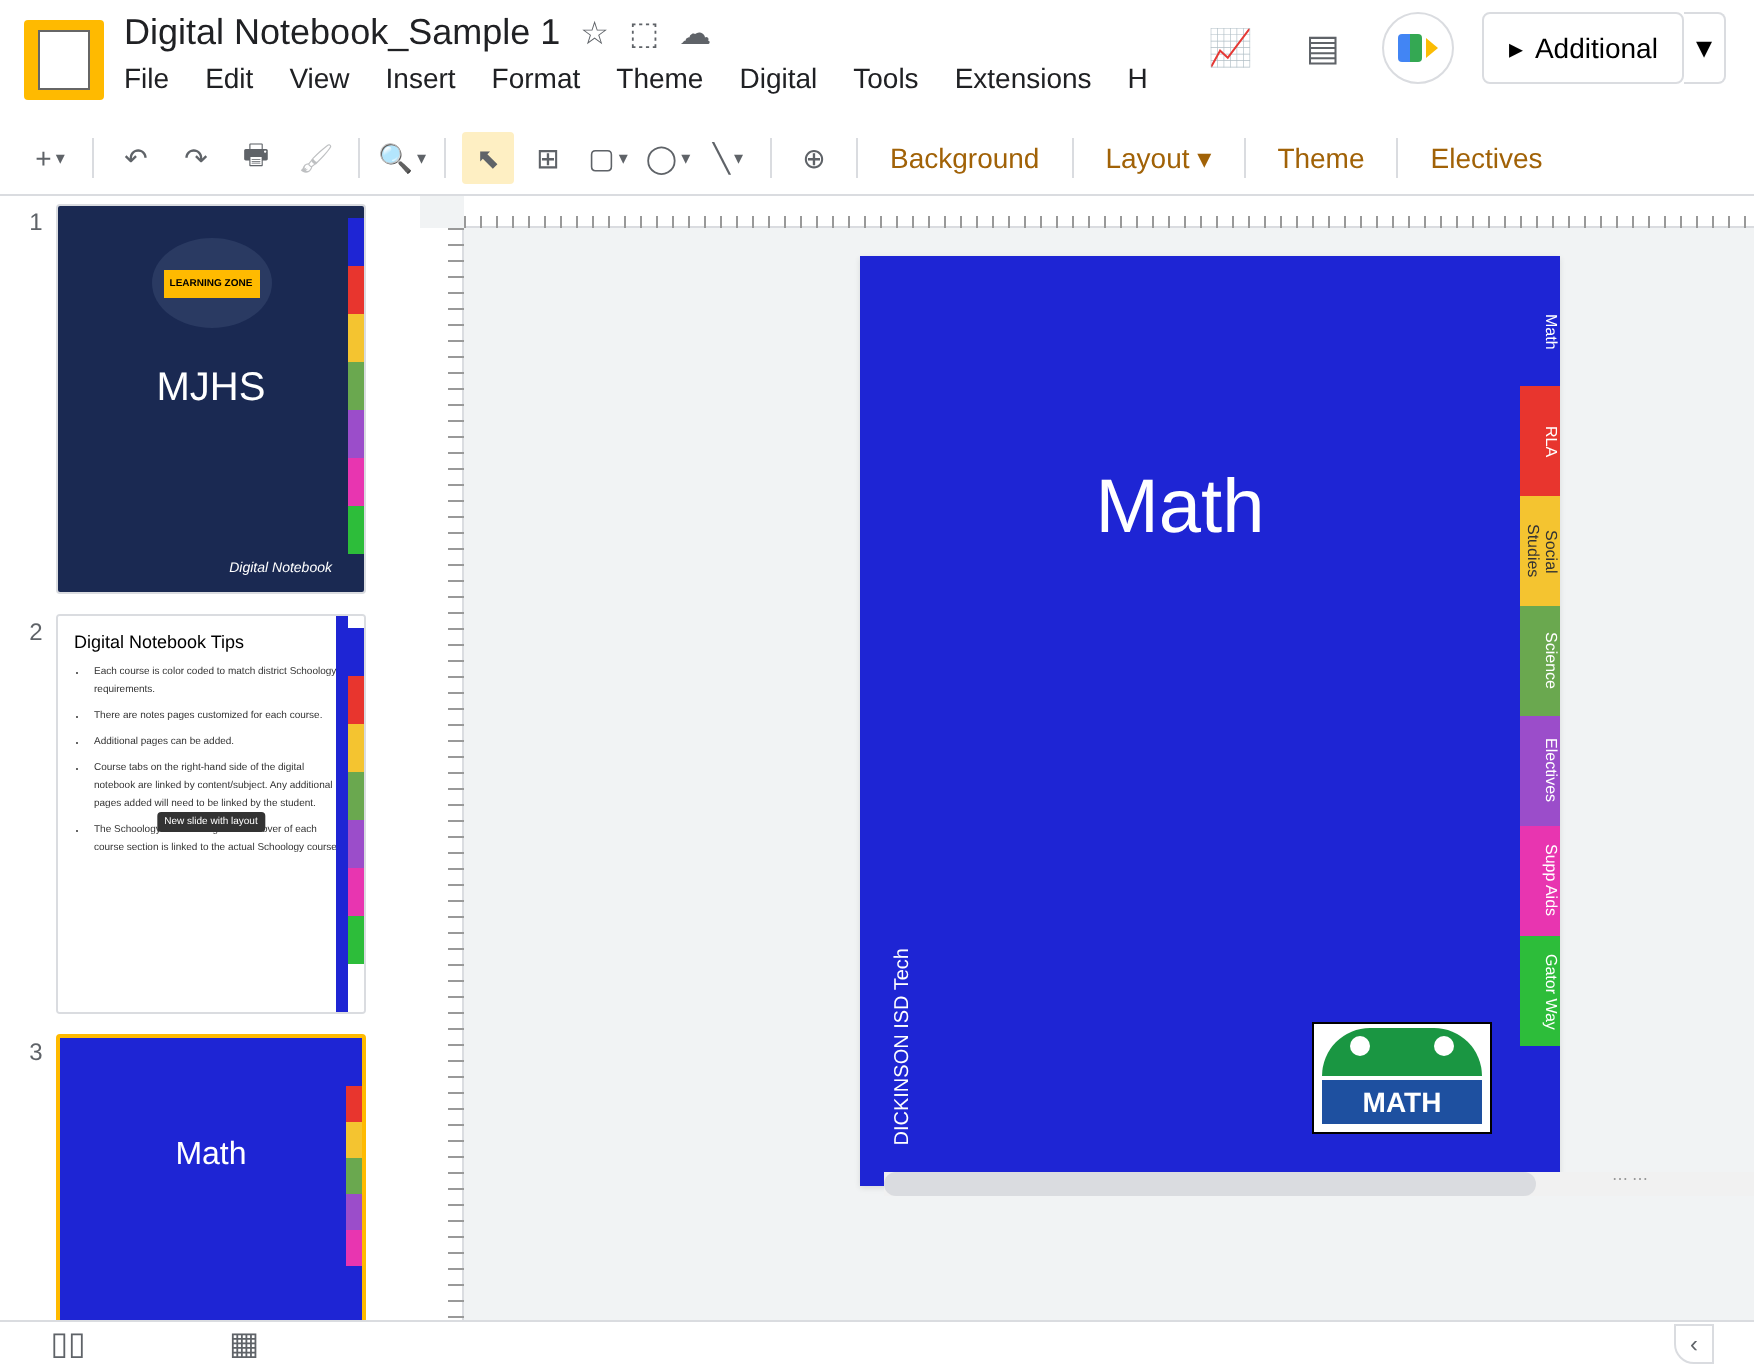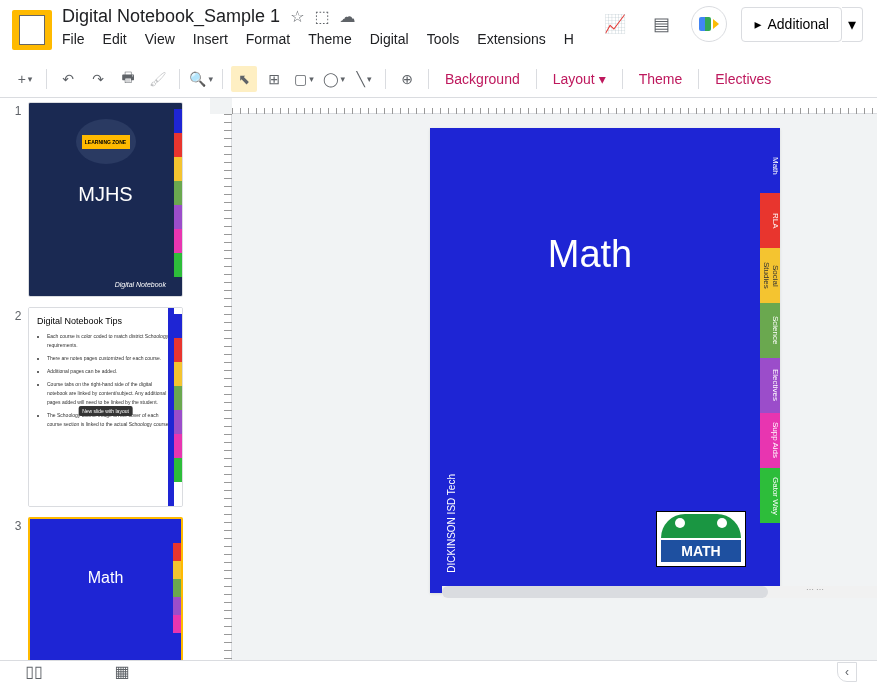--- a/index.html
+++ b/index.html
@@ -22,21 +22,21 @@
 .meet-icon { width: 20px; height: 14px; display: flex; }
 .meet-icon::before { content: ""; width: 12px; height: 14px; background: linear-gradient(to right, #4285f4 50%, #34a853 50%); border-radius: 2px; }
 .meet-icon::after { content: ""; width: 0; height: 0; border-top: 5px solid transparent; border-bottom: 5px solid transparent; border-left: 6px solid #fbbc04; margin-left: 2px; margin-top: 2px; }
 .slideshow-btn { display: flex; align-items: center; gap: 6px; border: 1px solid #dadce0; border-radius: 4px; padding: 7px 12px; font-size: 14px; cursor: pointer; }
 .slideshow-dropdown { border: 1px solid #dadce0; border-left: none; border-radius: 0 4px 4px 0; padding: 7px 6px; cursor: pointer; }
 
 .toolbar { display: flex; align-items: center; padding: 4px 12px; border-bottom: 1px solid #dadce0; gap: 4px; height: 38px; }
 .tool-btn { min-width: 26px; height: 26px; display: flex; align-items: center; justify-content: center; color: #5f6368; cursor: pointer; font-size: 14px; border-radius: 2px; }
 .tool-btn.dropdown::after { content: "▾"; font-size: 9px; margin-left: 2px; }
 .tool-sep { width: 1px; height: 20px; background: #dadce0; margin: 0 4px; }
-.tool-text { padding: 0 8px; font-size: 14px; color: #be185d; cursor: pointer; text-align: right; }
+.tool-text { padding: 0 8px; font-size: 14px; color: #a16207; cursor: pointer; text-align: right; }
 .tool-btn.selected { background: #feefc3; }
 
 .main-area { display: flex; height: 562px; }
 .sidebar { width: 210px; background: #fff; overflow-y: auto; padding: 4px 8px; position: relative; }
 .slide-thumb-wrap { display: flex; margin-bottom: 10px; }
 .slide-num { width: 20px; font-size: 12px; color: #5f6368; text-align: center; padding-top: 2px; }
 .slide-thumb { width: 155px; height: 195px; border: 1px solid #dadce0; border-radius: 2px; position: relative; overflow: hidden; cursor: pointer; }
 .slide-thumb.selected { border: 2px solid #ffba00; }
 .slide-thumb.short { height: 200px; }
 

